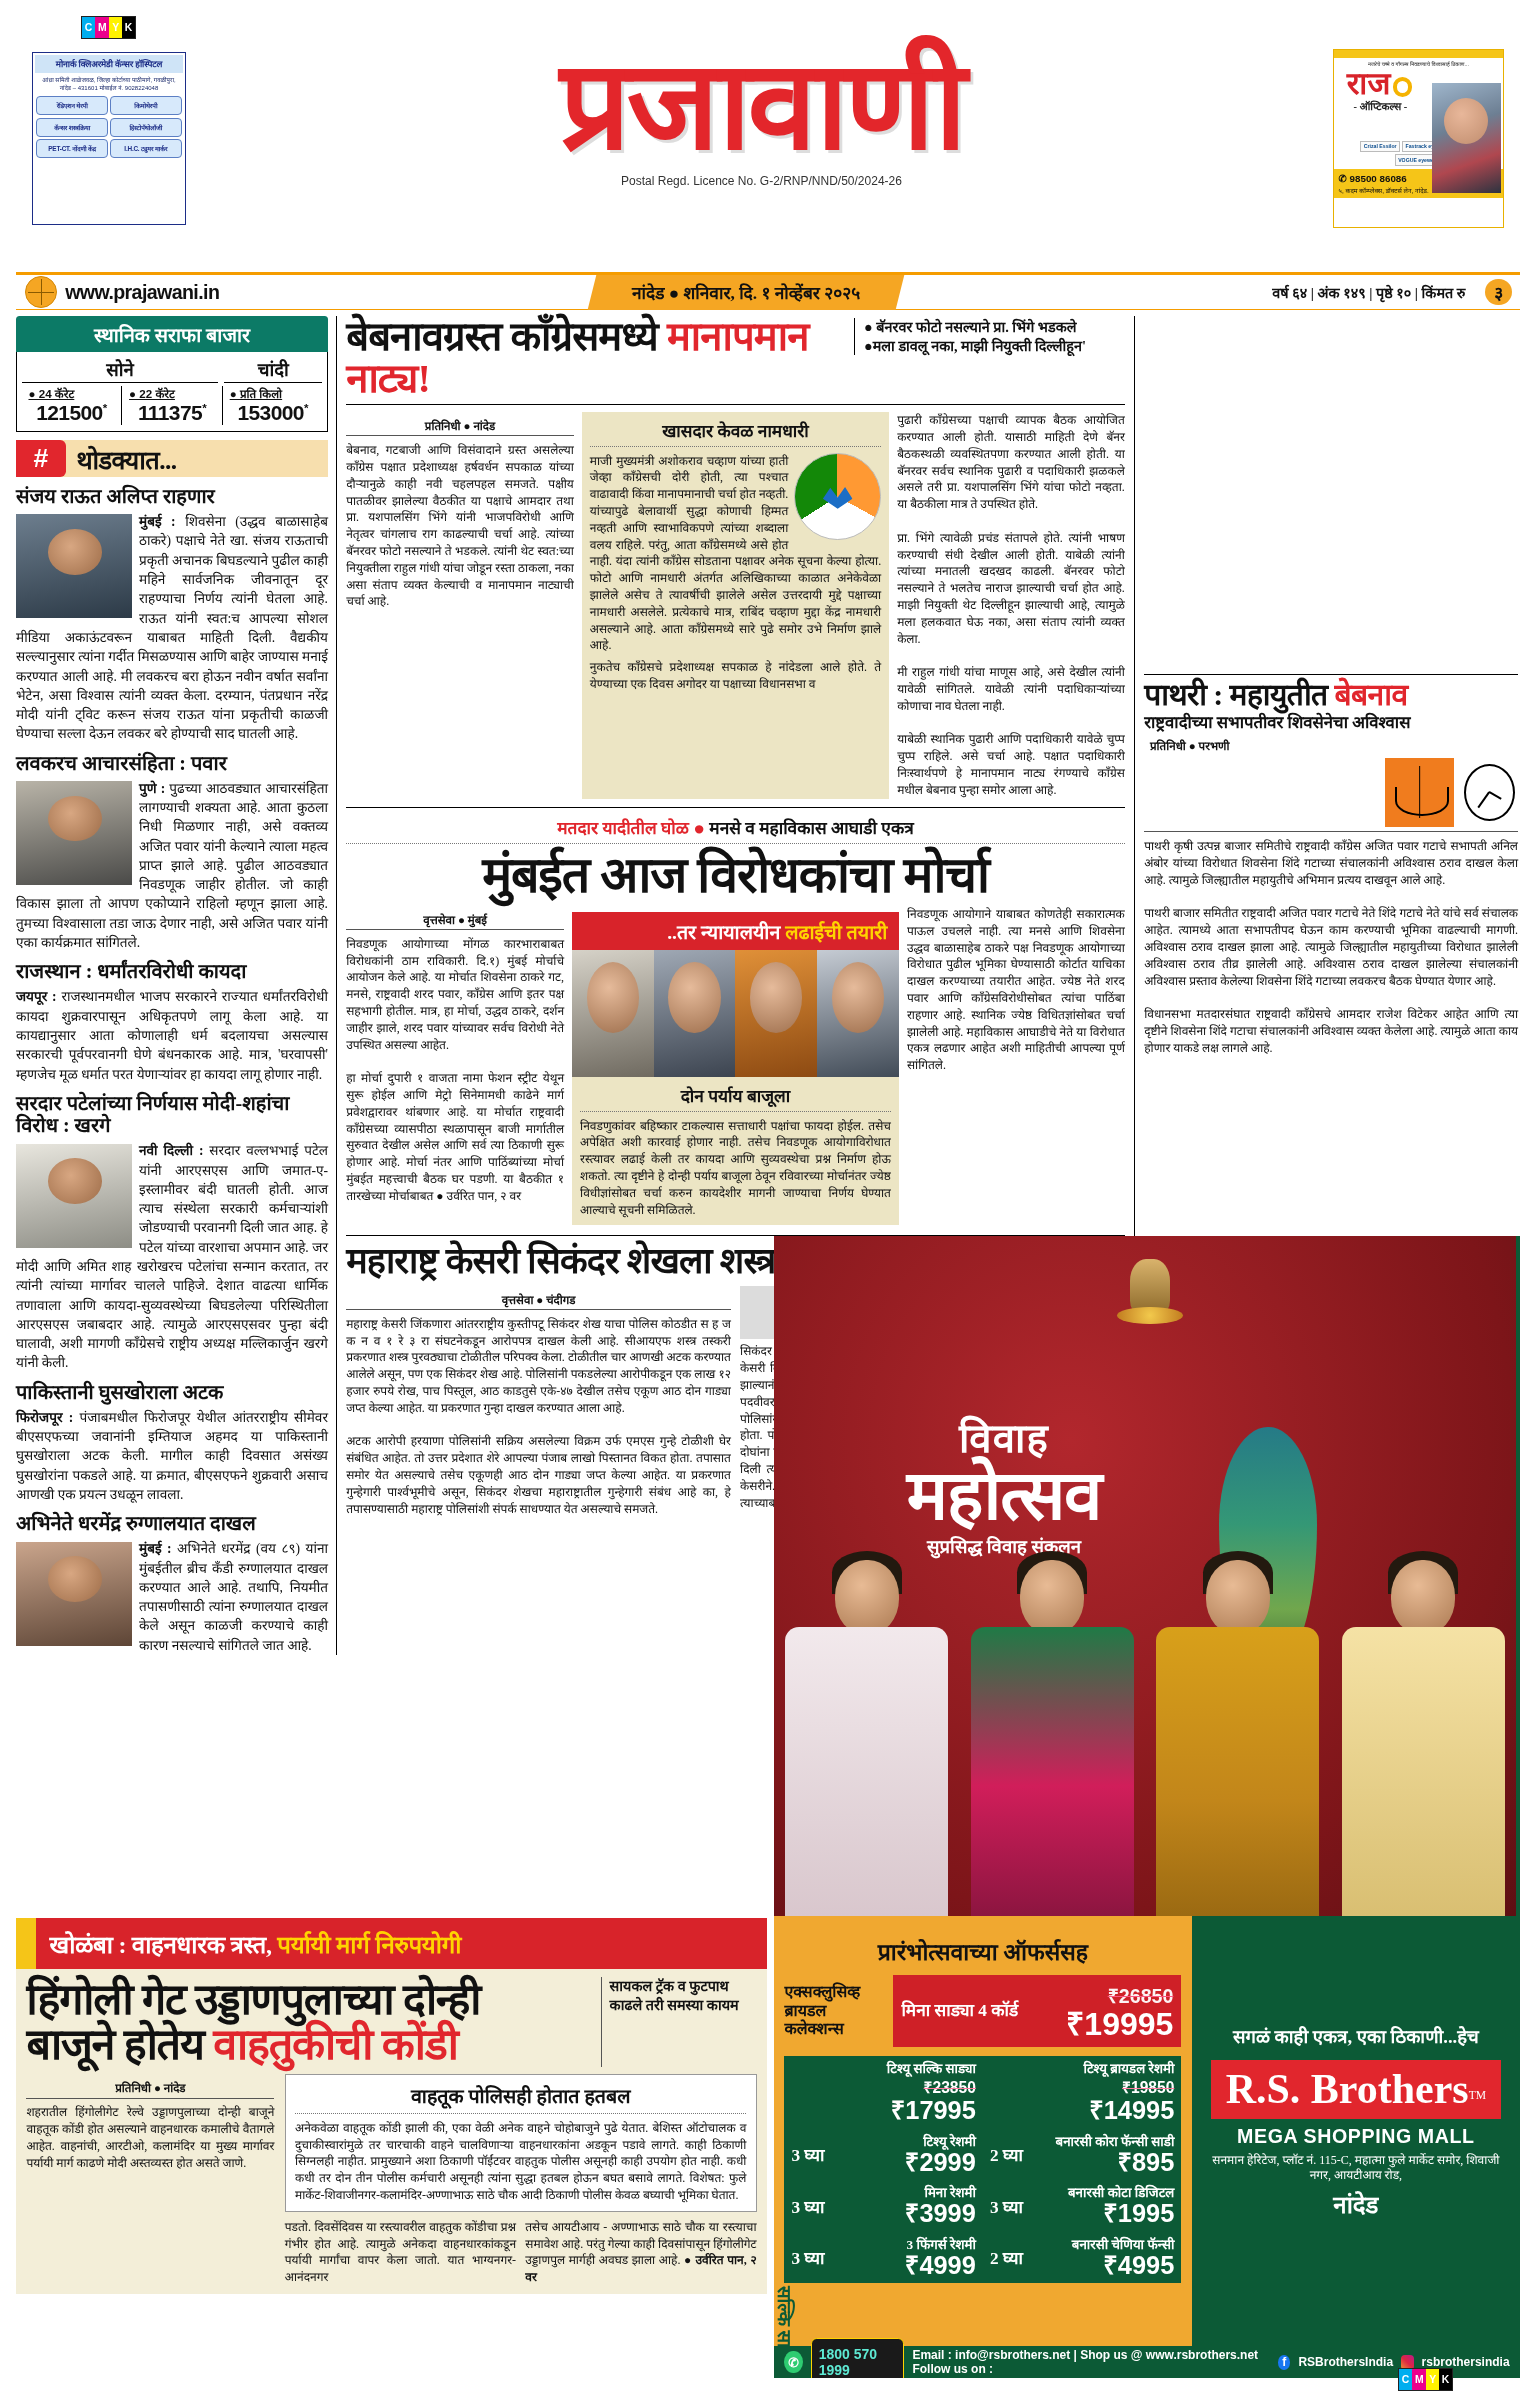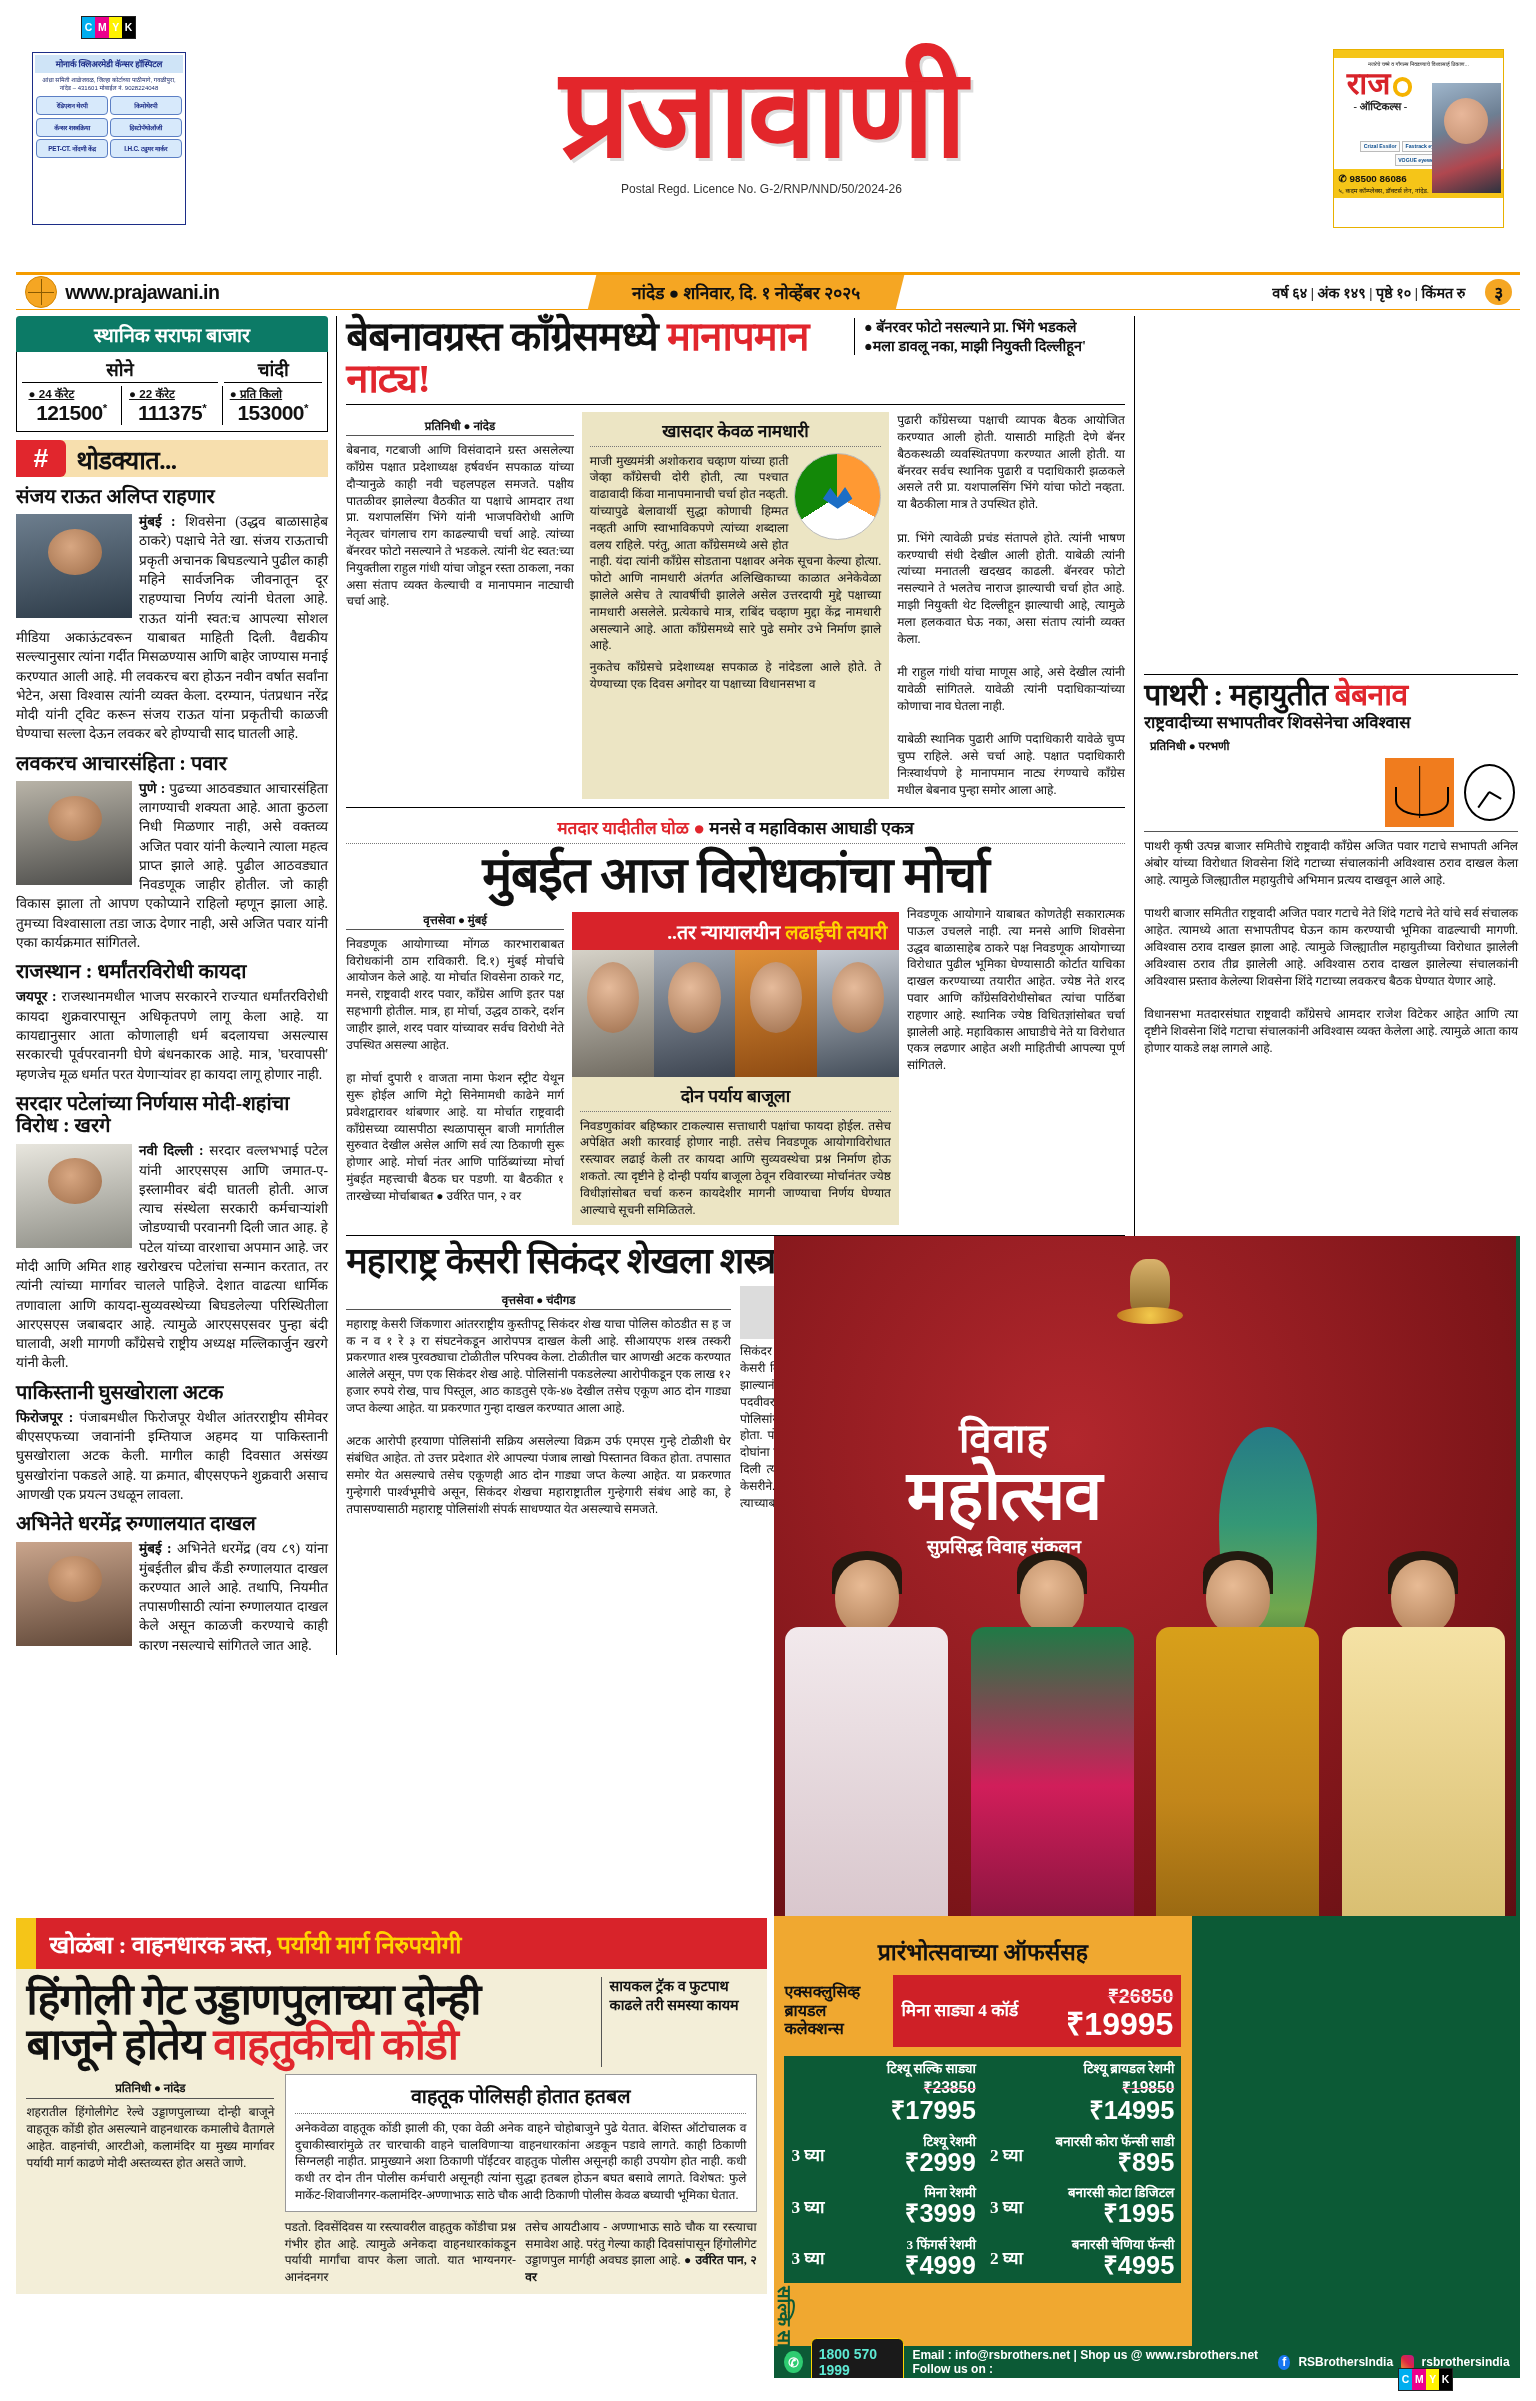--- a/index.html
+++ b/index.html
@@ -26,21 +26,21 @@
              border:1.7px double #1c2d87; background:#fff; padding:2.3px; }
   .hosp-ad .bar { background:#cfe4f7; text-align:center; font:700 8.7px "Liberation Sans",sans-serif;
                   color:#1c2d87; padding:2.9px 1.2px; letter-spacing:-0.2px;}
   .hosp-ad .addr{ font:400 6px "Liberation Sans",sans-serif; color:#1b2a6b; text-align:center;
                   line-height:1.35; padding:2.9px 1.2px;}
   .hosp-grid{ display:grid; grid-template-columns:1fr 1fr; gap:2.3px; padding:1.2px;}
   .hosp-grid div{ background:#d7e9fb; border:0.9px solid #5c7fc4; border-radius:4px;
                   font:700 6.4px "Liberation Sans",sans-serif; color:#1c2d87;
                   text-align:center; padding:4px 0.6px; letter-spacing:-0.2px;}
 
-  .title-wrap { position:absolute; left:370px; top:56px; width:751px; text-align:center; }
+  .title-wrap { position:absolute; left:370px; top:48px; width:751px; text-align:center; }
   .paper-title { font:900 124px "Liberation Serif",serif; color:#e3262b; letter-spacing:-3.5px;
                  line-height:.95; text-shadow:2.9px 2.9px 0 #ddd; }
   .postal { font:400 12px "Liberation Sans",sans-serif; color:#333; margin-top:8px; }
 
   .raj-ad { position:absolute; right:16px; top:49px; width:171px; height:179px;
             background:#fff; border:1.2px solid #e8b100; overflow:hidden; }
   .raj-ad .top{ background:#f5c518; height:8px;}
   .raj-tag{ font:400 5.2px "Liberation Sans",sans-serif; text-align:center; padding:2.3px 1.7px 0; color:#222;}
   .raj-logo{ font:900 31px "Liberation Serif",serif; color:#d8232a; text-align:left; padding-left:12.7px;
              line-height:1; position:relative;}
@@ -649,20 +649,27 @@
           <div class="q">2 घ्या</div>
           <div class="info">
               <div class="nm">बनारसी चेणिया फॅन्सी</div>
           <div class="new">₹4995</div>
             </div>
         </div>
       </div>
       <div class="rsvert">सल्कि साड्या</div>
     </div>
 
+    <div class="rsright">
+      <div class="tag">सगळं काही एकत्र, एका ठिकाणी...हेच</div>
+      <div class="logo"><span>R.S. Brothers</span><sup>TM</sup></div>
+      <div class="mall">MEGA SHOPPING MALL</div>
+      <div class="addr">सनमान हेरिटेज, प्लॉट नं. 115-C, महात्मा फुले मार्केट समोर, शिवाजी नगर, आयटीआय रोड,</div>
+      <div class="city">नांदेड</div>
+    </div>
 
     <div class="rsfoot">
       <div class="phonec">✆</div>
       <div class="tollfree">1800 570 1999</div>
       <div>Email : info@rsbrothers.net | Shop us @ www.rsbrothers.net  Follow us on :</div>
       <div style="width:15px;height:15px;border-radius:50%;background:#1877f2;display:flex;align-items:center;justify-content:center;font-weight:900;">f</div>
       <div>RSBrothersIndia</div>
       <div style="width:15px;height:15px;border-radius:4px;background:linear-gradient(45deg,#f09433,#dc2743,#bc1888);"></div>
       <div>rsbrothersindia</div>
     </div>

